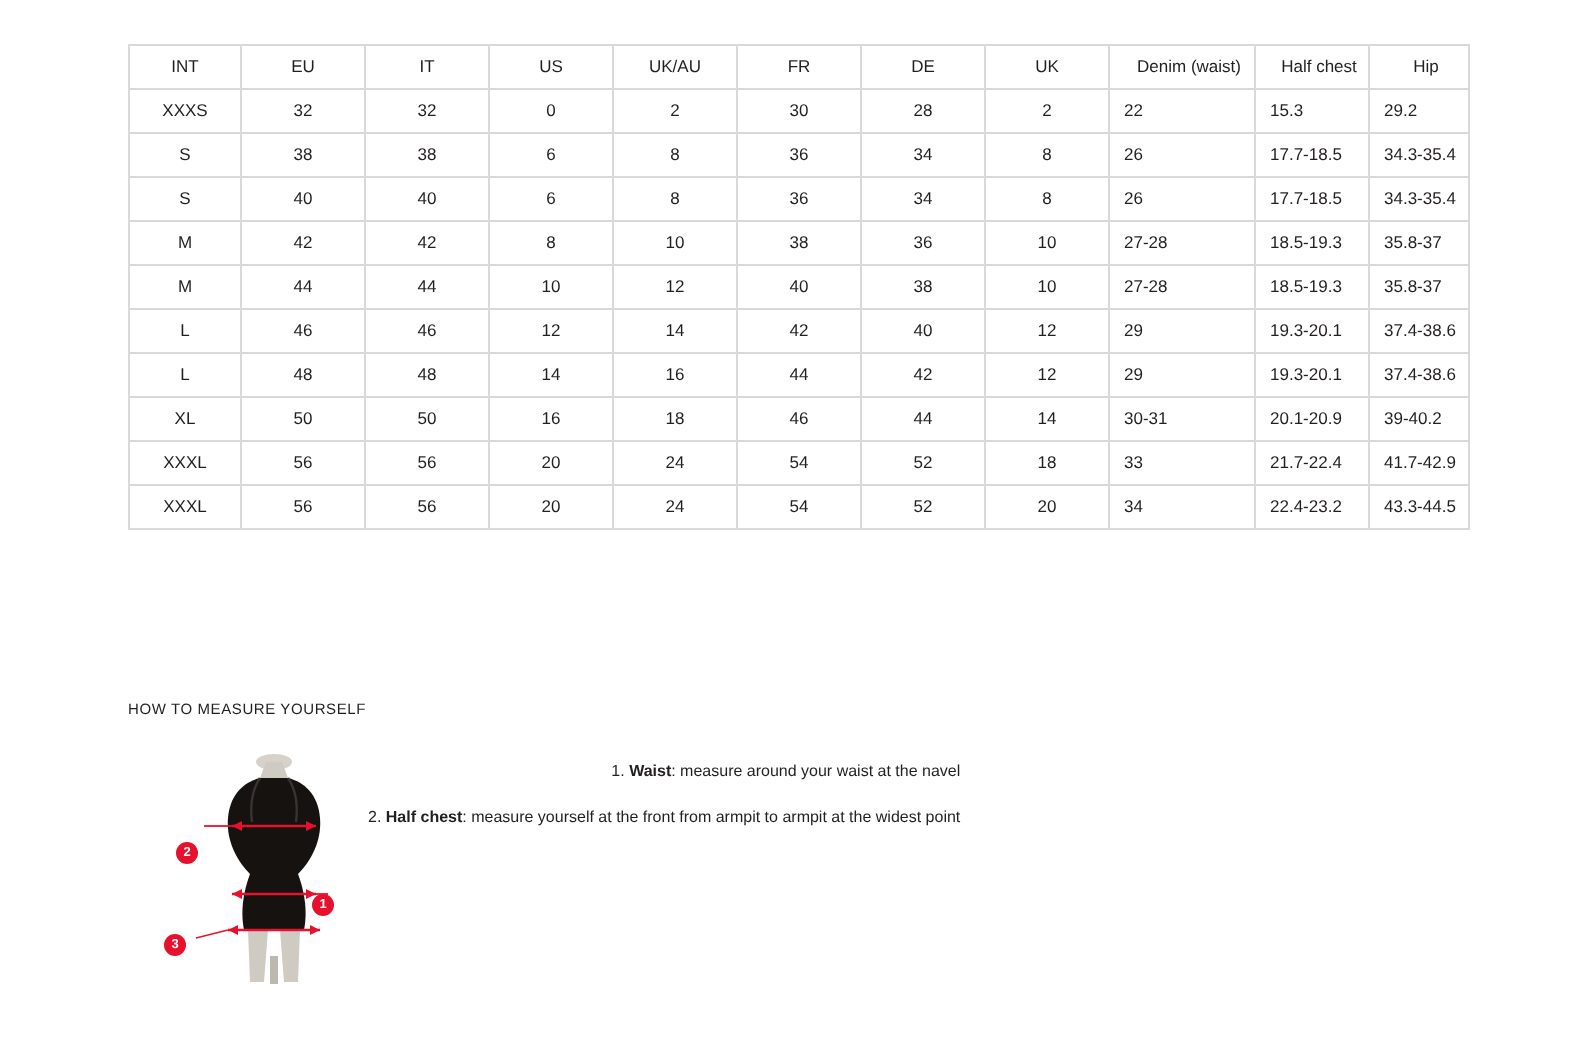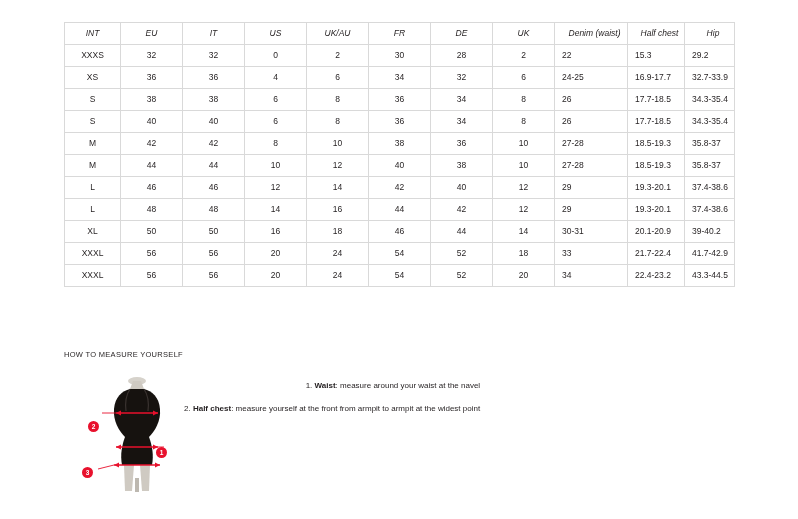--- a/index.html
+++ b/index.html
@@ -39,21 +39,20 @@
     font-size: 8.5px;
     font-weight: normal;
     color: #231f20;
     text-align: center;
     vertical-align: middle;
     padding: 0;
     line-height: 1.1;
   }
   table.size-table th {
     font-weight: normal;
-    font-style: italic;
   }
   
   table.size-table col.c0 { width: 56px; }
   table.size-table col.c1 { width: 62px; }
   table.size-table col.c2 { width: 62px; }
   table.size-table col.c3 { width: 62px; }
   table.size-table col.c4 { width: 62px; }
   table.size-table col.c5 { width: 62px; }
   table.size-table col.c6 { width: 62px; }
   table.size-table col.c7 { width: 62px; }
@@ -169,33 +168,20 @@
           <td>0</td>
           <td>2</td>
           <td>30</td>
           <td>28</td>
           <td>2</td>
           <td class="lft">22</td>
           <td class="lft">15.3</td>
           <td class="lft">29.2</td>
         </tr>
         <tr>
-          <td>XS</td>
-          <td>36</td>
-          <td>36</td>
-          <td>4</td>
-          <td>6</td>
-          <td>34</td>
-          <td>32</td>
-          <td>6</td>
-          <td class="lft">24-25</td>
-          <td class="lft">16.9-17.7</td>
-          <td class="lft">32.7-33.9</td>
-        </tr>
-        <tr>
           <td>S</td>
           <td>38</td>
           <td>38</td>
           <td>6</td>
           <td>8</td>
           <td>36</td>
           <td>34</td>
           <td>8</td>
           <td class="lft">26</td>
           <td class="lft">17.7-18.5</td>

